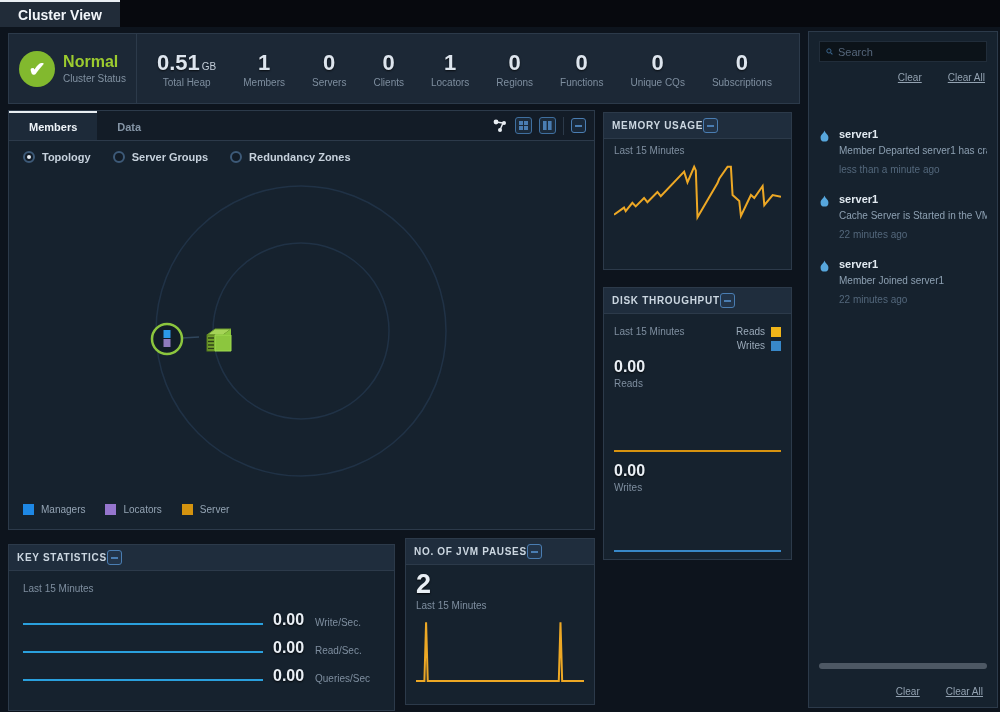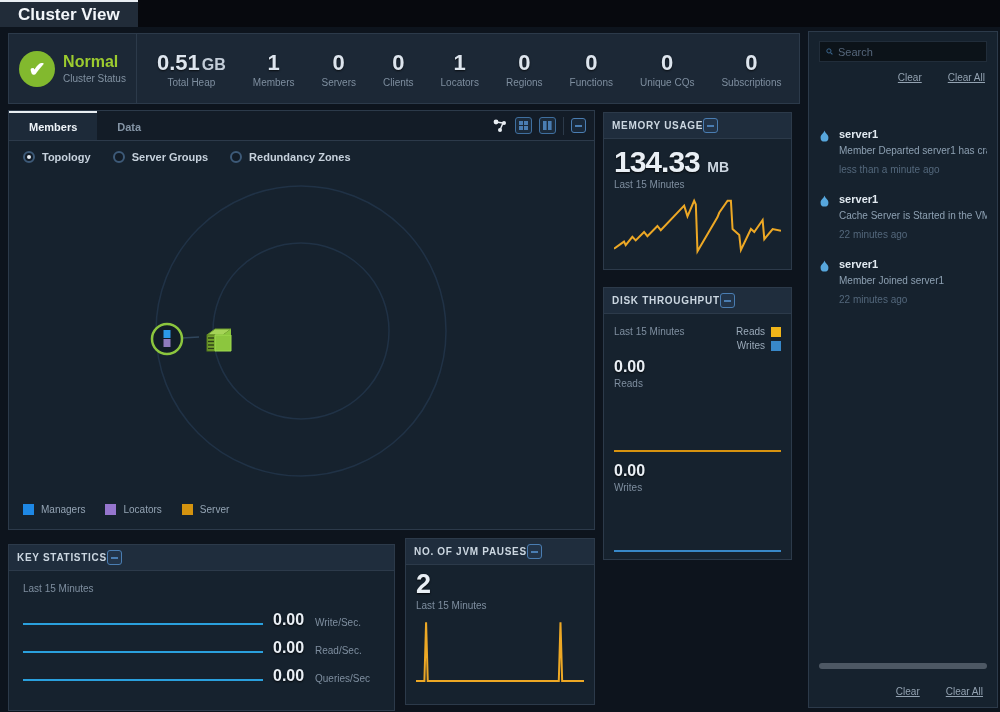--- a/index.html
+++ b/index.html
@@ -6,40 +6,40 @@
   html,body { width:1000px; height:712px; }
   body {
     position:relative;
     background:#0d141d;
     font-family:"Liberation Sans", sans-serif;
     overflow:hidden;
     color:#dfe7ee;
   }
   
   .topbar { position:absolute; left:0; top:0; width:1000px; height:27px; background:#07090e; display:flex; align-items:stretch; }
-  .toptab { padding:0 18px; font-size:17px; font-weight:bold; display:flex; align-items:center; cursor:default; }
+  .toptab { padding:0 18px; font-size:14px; font-weight:bold; display:flex; align-items:center; cursor:default; }
   .toptab.active { background:#212c39; color:#f2f6fa; border-top:2px solid #e9eef3; }
   .toptab.inactive { background:#141b25; color:#76869a; margin-left:2px; border-top:2px solid transparent; }
   
   .panel { position:absolute; background:#16222e; border:1px solid #2c3a4a; }
   .panel-header { height:26px; background:#1f2d3d; border-bottom:1px solid #2c3a4a; display:flex; align-items:center; justify-content:flex-start; padding:0 8px; }
   .panel-title { font-size:10px; font-weight:bold; letter-spacing:.7px; color:#ccd7e1; }
   .collapse-btn { width:15px; height:15px; border:1px solid #4a7db2; border-radius:3px; background:rgba(42,74,110,.25); position:relative; cursor:pointer; }
   .collapse-btn::after { content:""; position:absolute; left:3px; right:3px; top:6px; height:2px; background:#4a7db2; }
   
   .header-strip { left:8px; top:33px; width:792px; height:71px; background:#1c2836; display:flex; }
   .cluster-status { width:128px; display:flex; align-items:center; justify-content:center; gap:8px; border-right:1px solid #2c3a4a; }
   .status-circle { width:36px; height:36px; border-radius:50%; background:#82b92e; display:flex; align-items:center; justify-content:center; }
   .status-check { color:#ffffff; font-size:20px; font-weight:bold; line-height:1; }
   .status-text-value { color:#9ccb2f; font-size:16px; font-weight:bold; }
   .status-text-label { color:#8292a2; font-size:10px; margin-top:2px; }
   .stats-row { flex:1; display:flex; align-items:center; padding-left:20px; gap:27px; }
   .stat { text-align:center; }
   .stat-value { font-size:22px; font-weight:bold; color:#dde5ee; text-shadow:0 1px 2px rgba(0,0,0,.7); }
-  .stat-unit { font-size:16px; font-weight:bold; color:#c3cdd8; margin-left:2px; }
+  .stat-unit { font-size:10px; font-weight:normal; color:#c3cdd8; margin-left:2px; }
   .stat-label { font-size:10px; color:#7e8e9f; margin-top:1px; }
   
   .members-panel { left:8px; top:110px; width:587px; height:420px; border:none; background:transparent; }
   .members-tabs { height:30px; background:#131c27; border:1px solid #2c3a4a; border-bottom:none; display:flex; align-items:stretch; }
   .mtab { padding:0 20px; font-size:11px; font-weight:bold; display:flex; align-items:center; cursor:pointer; }
   .mtab.active { background:#1d2a39; color:#eef3f8; border-top:2px solid #e9eef3; }
   .mtab.inactive { color:#8headline; color:#8595a6; border-top:2px solid transparent; }
   .members-toolbar { margin-left:auto; display:flex; align-items:center; gap:7px; padding-right:8px; }
   .tool-btn { width:17px; height:17px; border:1px solid #3f6f9f; border-radius:3px; background:#1b2a3a; display:flex; align-items:center; justify-content:center; cursor:pointer; }
   .tool-sep { width:1px; height:18px; background:#2c3a4a; }
@@ -245,24 +245,20 @@
     </div>
   </div>
 </div>
 
 <div class="panel memory-panel">
   <div class="panel-header">
     <span class="panel-title">MEMORY USAGE</span>
     <div class="collapse-btn"></div>
   </div>
   <div class="memory-body">
-    <div>
-      <span class="big-value">134.33</span>
-      <span class="big-unit">MB</span>
-    </div>
     <div class="window-label">Last 15 Minutes</div>
     <div class="mem-chart">
         <svg viewBox="0 0 100 100" preserveAspectRatio="none" style="width: 100%; height: 100%; display: block;">
           <polyline points="0,88 6,76 7,82 11,68 13,74 18,60 20,67 26,50 28,57 42,16 44,34 48,8 49,14 50,92 62,35 63,28 68,8 70,8 71,55 73,60 75,65 76,90 82,55 84,60 89,40 90,72 95,55 100,58" fill="none" stroke="#eda825" stroke-width="2" vector-effect="non-scaling-stroke"></polyline>
         </svg>
       </div>
   </div>
 </div>
 
 <div class="panel disk-panel">

